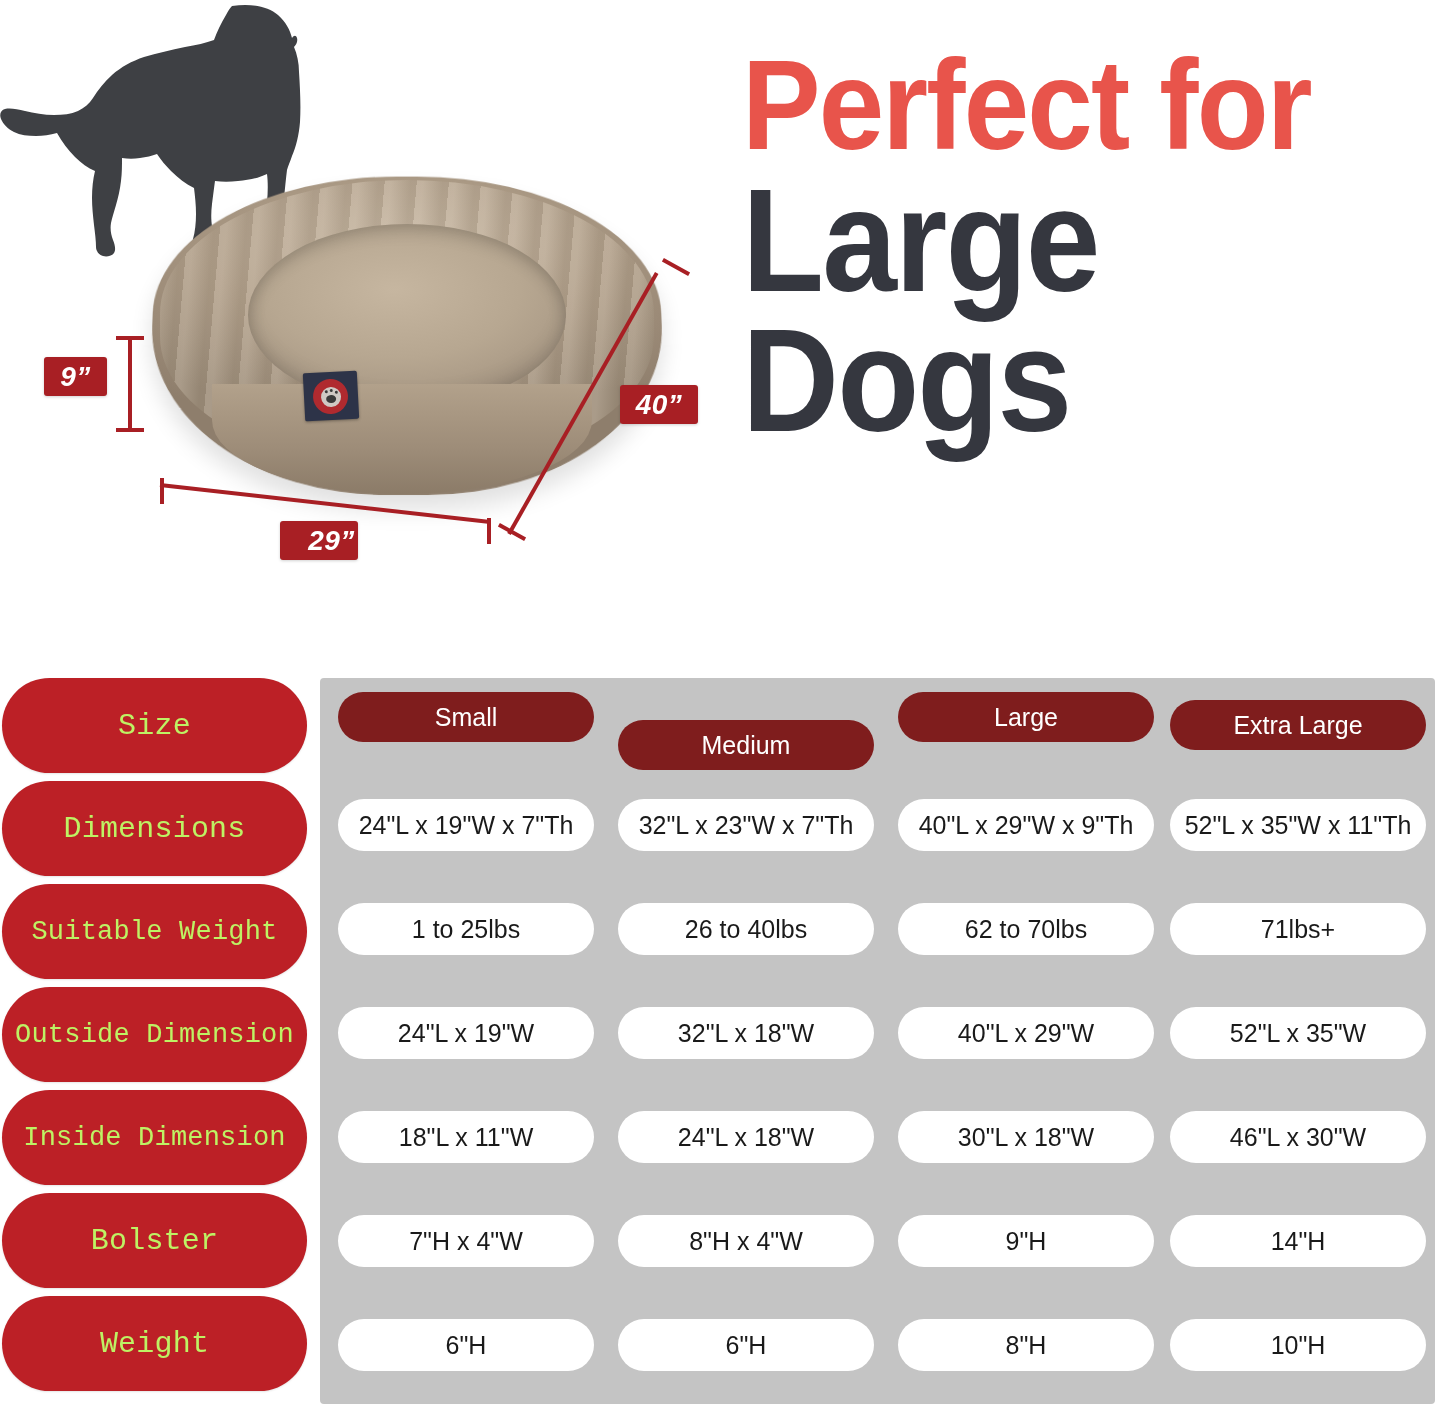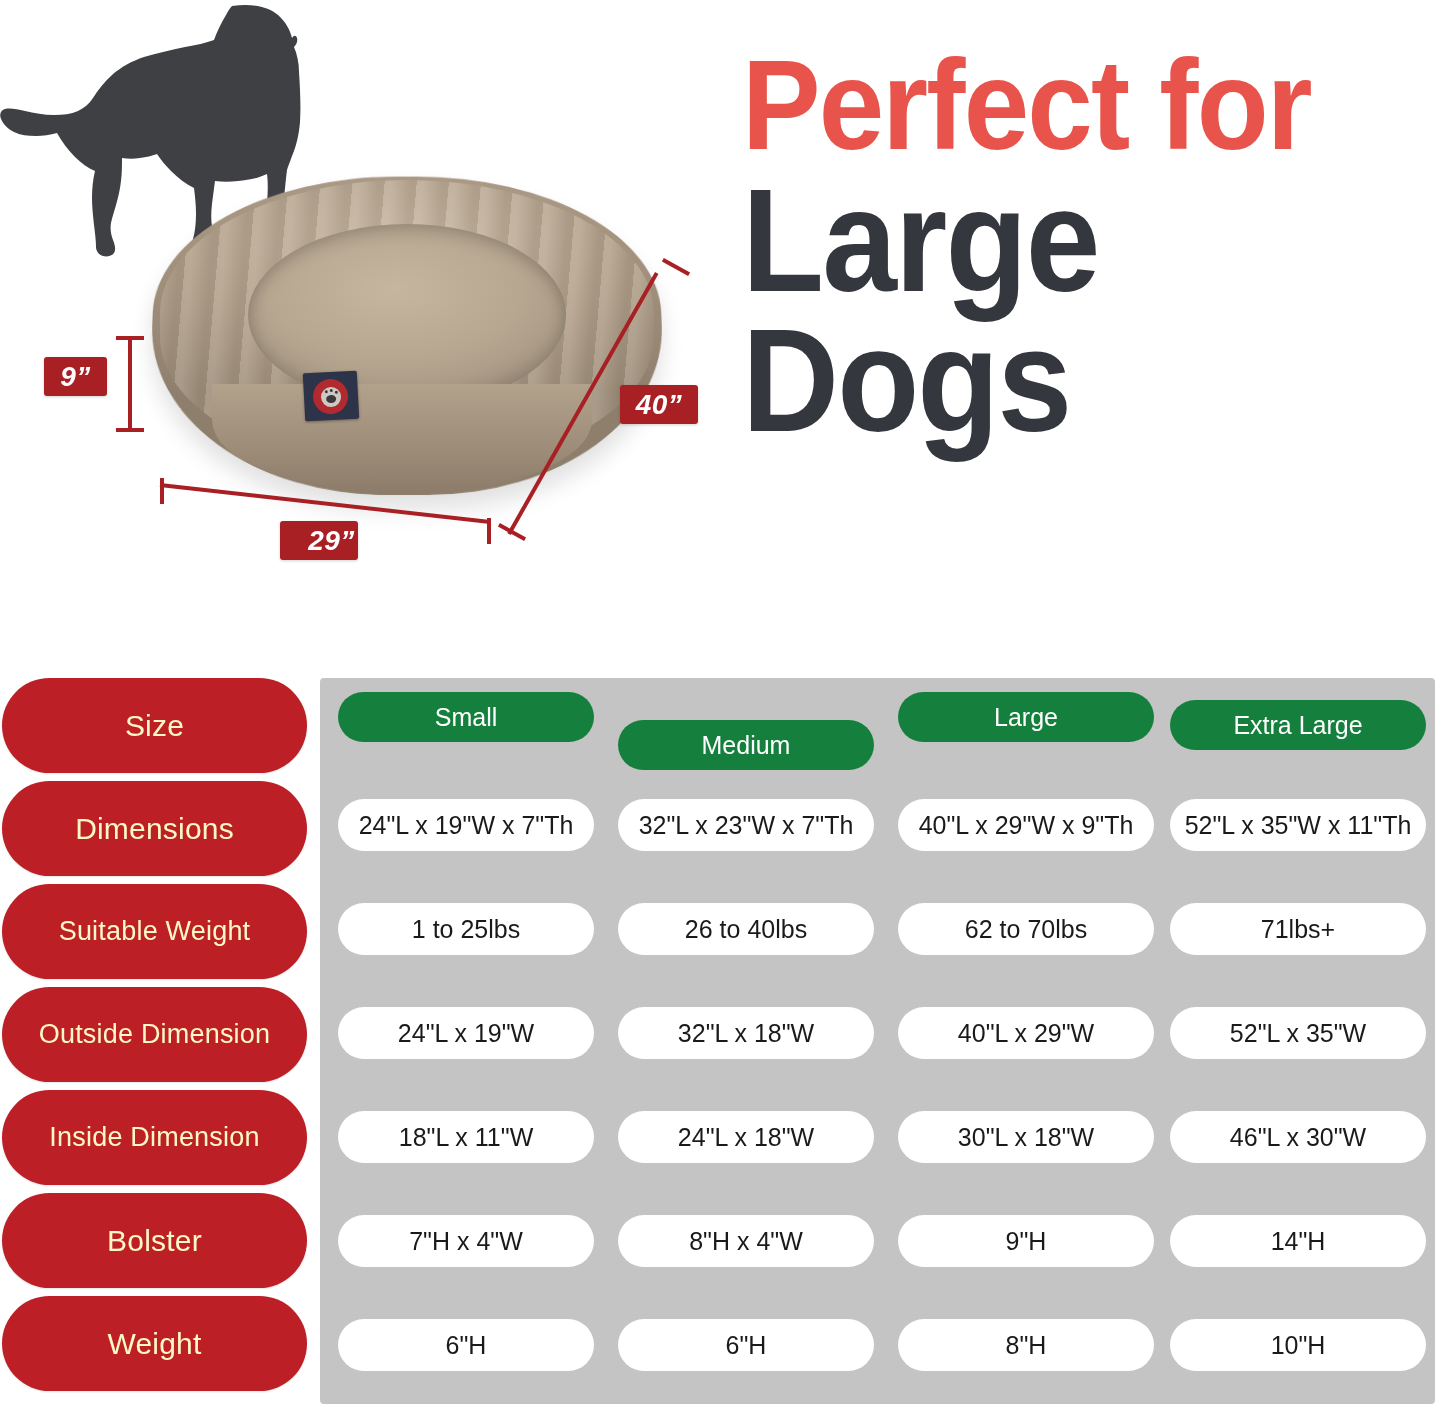--- a/index.html
+++ b/index.html
@@ -253,29 +253,30 @@
     width: 305px;
     height: 748px;
   }
 
   .row-label {
     position: absolute;
     left: 0;
     width: 305px;
     background: #bc2026;
     border-radius: 999px;
-    color: #fef9c3;
+    color: #bef264;
     display: flex;
     align-items: center;
     justify-content: center;
     font-size: 30px;
     font-weight: 400;
     letter-spacing: 0.2px;
     white-space: nowrap;
     box-shadow: 0 1px 2px rgba(0,0,0,0.10);
+    font-family: Liberation Mono, monospace;
   }
   .row-label.compact { font-size: 27px; }
 
   #value-grid {
     position: absolute;
     left: 338px;
     top: 0px;
     width: 1082px;
     height: 748px;
   }
@@ -285,21 +286,21 @@
     height: 52px;
     border-radius: 999px;
     display: flex;
     align-items: center;
     justify-content: center;
     font-size: 25px;
     color: #1a1a1a;
     white-space: nowrap;
   }
   .cell.header {
-    background: #15803d;
+    background: #7f1d1d;
     color: #ffffff;
     height: 50px;
   }
   .cell.value {
     background: #ffffff;
   }
 
   
   .col0 { left: 0px;   width: 256px; }
   .col1 { left: 280px; width: 256px; }

